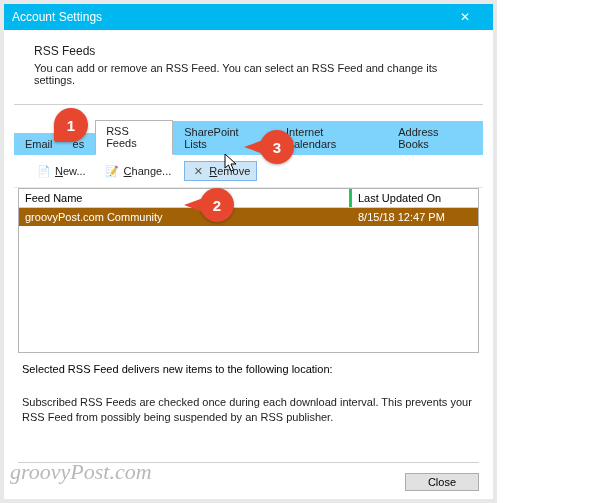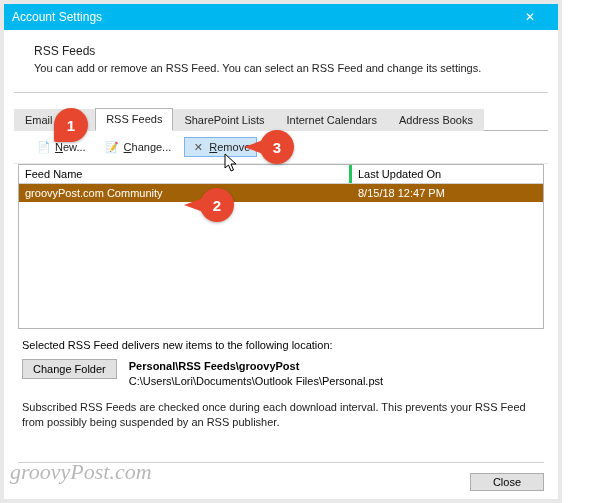--- a/index.html
+++ b/index.html
@@ -1,38 +1,38 @@
 <!DOCTYPE html>
 <html><head>
 <meta charset="utf-8">
 <style>
   * { box-sizing: border-box; margin: 0; padding: 0; }
   body { font-family: "Segoe UI", Tahoma, sans-serif; font-size: 11px; background: #fff; width: 615px; height: 503px; position: relative; overflow: hidden; }
-  .outer { border: 4px solid #e8e8e8; width: 562px; height: 503px; position: relative; }
+  .outer { border: 4px solid #e8e8e8; width: 497px; height: 503px; position: relative; }
   .titlebar { background: #00b7f0; color: #fff; height: 26px; display: flex; align-items: center; padding: 0 8px; font-size: 12px; }
   .titlebar .close { margin-left: auto; width: 40px; height: 26px; display: flex; align-items: center; justify-content: center; }
   .head-section { padding: 14px 18px 18px 30px; }
   .head-title { font-size: 12px; color: #222; margin-bottom: 4px; }
   .head-desc { font-size: 11px; color: #222; }
   .divider { border-top: 1px solid #d0d0d0; margin: 0 10px 0 10px; }
   .tabs { display: flex; border-bottom: 1px solid #b5b5b5; margin: 14px 10px 0 10px; align-items:flex-end; position:relative; }
-  .tab { padding: 4px 10px 5px 10px; font-size: 11px; color: #222; border: 1px solid transparent; border-bottom: none; position: relative; top: 1px; background:#e5e5e5; cursor:pointer; }
+  .tab { padding: 4px 10px 5px 10px; font-size: 11px; color: #222; border: 1px solid transparent; border-bottom: none; position: relative; top: 1px; background:#7dd3fc; cursor:pointer; }
   .tab.active { border: 1px solid #b5b5b5; border-bottom: 1px solid #fff; background: #fff; z-index: 2; }
   .toolbar { display: flex; gap: 6px; padding: 6px 10px 6px 16px; align-items:center; border-bottom:1px solid #e8e8e8; margin:0 10px; }
   .tbtn { display: flex; align-items: center; gap: 4px; padding: 2px 6px; font-size: 11px; color: #222; cursor:pointer; border:1px solid transparent; }
   .tbtn.hover { border:1px solid #7eb4ea; background:#cde6f7; }
   .icon-box { width: 14px; height: 14px; display:inline-flex; align-items:center; justify-content:center; }
   .list-area { margin: 0 14px; border: 1px solid #b5b5b5; background: #fff; height: 165px; overflow:hidden; position:relative; }
   .list-header { display: flex; border-bottom: 1px solid #d0d0d0; background:#fff; }
   .col1 { flex: 0 0 333px; padding: 3px 6px; font-size:11px; border-right:3px solid #22c55e; }
   .col2 { flex: 1; padding: 3px 6px; font-size:11px; }
   .list-row { display: flex; background: #a16207; color: #fff; }
   .list-row .col1, .list-row .col2 { border:none; }
   .below { padding: 10px 18px 8px 18px; }
-  .deliver-line { font-size: 11px; margin-bottom: 8px; }
+  .deliver-line { font-size: 11px; margin-bottom: 20px; }
   .changefolder-row { display:flex; gap:12px; align-items:flex-start; margin-bottom:10px; }
   .changefolder-btn { border:1px solid #adadad; background:#e1e1e1; padding:3px 10px; font-size:11px; cursor:pointer; }
   .path-block { font-size:11px; line-height:1.4; }
   .path-bold { font-weight:bold; }
   .sub-note { font-size:11px; color:#222; line-height:1.35; }
   .footer { position:absolute; bottom:8px; right:14px; left:14px; padding-top:10px; border-top:1px solid #d0d0d0; display:flex; justify-content:flex-end;margin-top:44px; }
   .close-btn { border:1px solid #adadad; background:#e1e1e1; padding:2px 22px; font-size:11px; cursor:pointer; }
   .watermark { position:absolute; left:6px; bottom:14px; font-size:22px; color:#b8b8b8; font-family:Georgia, serif; font-style:italic; z-index:50; pointer-events:none; }
   .callout { position:absolute; width:34px; height:34px; background:#e8472f; border-radius:50%; color:#fff; font-weight:bold; font-size:15px; display:flex; align-items:center; justify-content:center; z-index:30; box-shadow:0 1px 3px rgba(0,0,0,.3); }
   .callout::after { content:""; position:absolute; width:0; height:0; }
@@ -92,27 +92,20 @@
       <div class="col2">Last Updated On</div>
     </div>
     <div class="list-row">
       <div class="col1">groovyPost.com Community</div>
       <div class="col2">8/15/18 12:47 PM</div>
     </div>
   </div>
 
   <div class="below">
     <div class="deliver-line">Selected RSS Feed delivers new items to the following location:</div>
-    <div class="changefolder-row">
-      <button class="changefolder-btn">Change Folder</button>
-      <div class="path-block">
-        <div class="path-bold">Personal\RSS Feeds\groovyPost</div>
-        <div>C:\Users\Lori\Documents\Outlook Files\Personal.pst</div>
-      </div>
-    </div>
     <div class="sub-note">Subscribed RSS Feeds are checked once during each download interval. This prevents your RSS Feed from possibly being suspended by an RSS publisher.</div>
   </div>
 
   <div class="footer">
     <button class="close-btn">Close</button>
   </div>
 
   <div class="callout c1">1</div>
   <div class="callout c2">2</div>
   <div class="callout c3">3</div>

